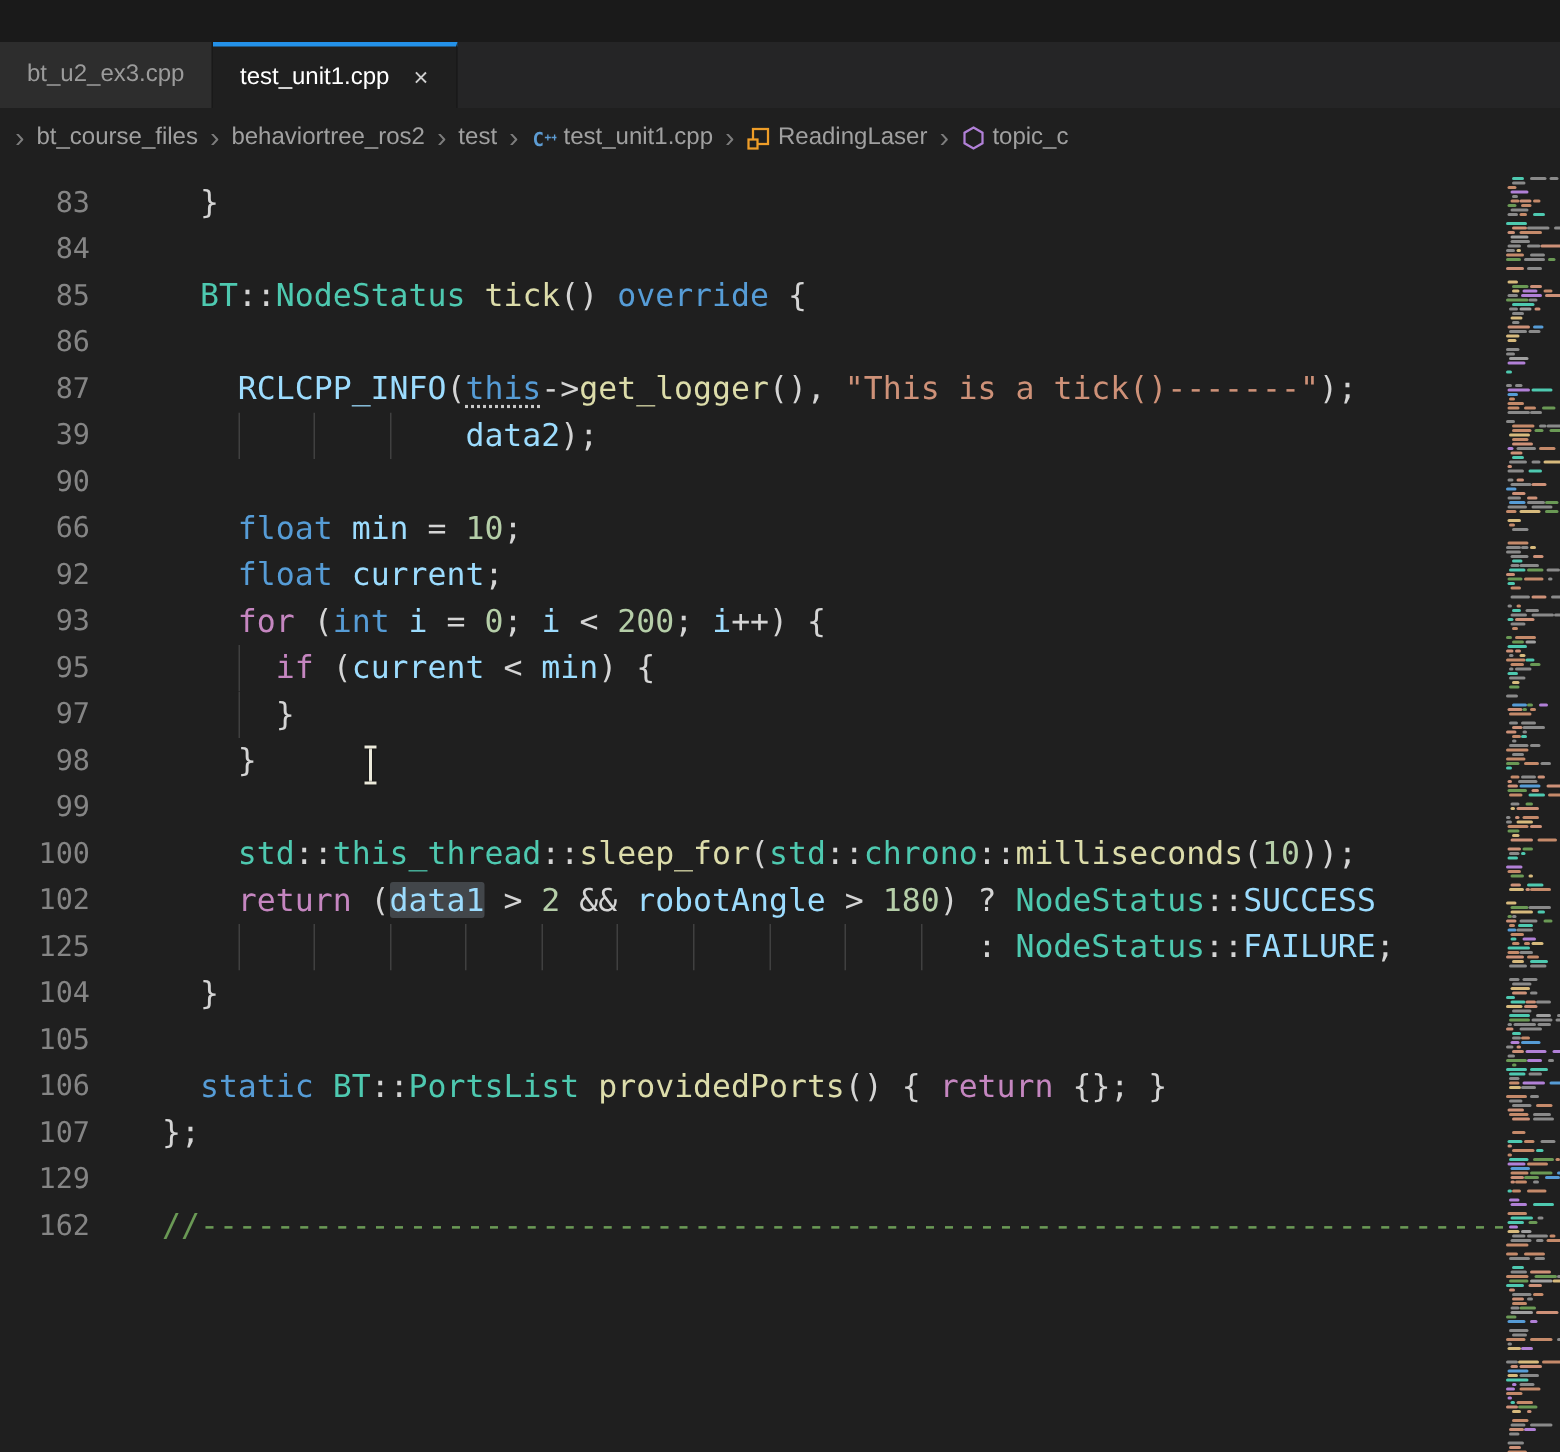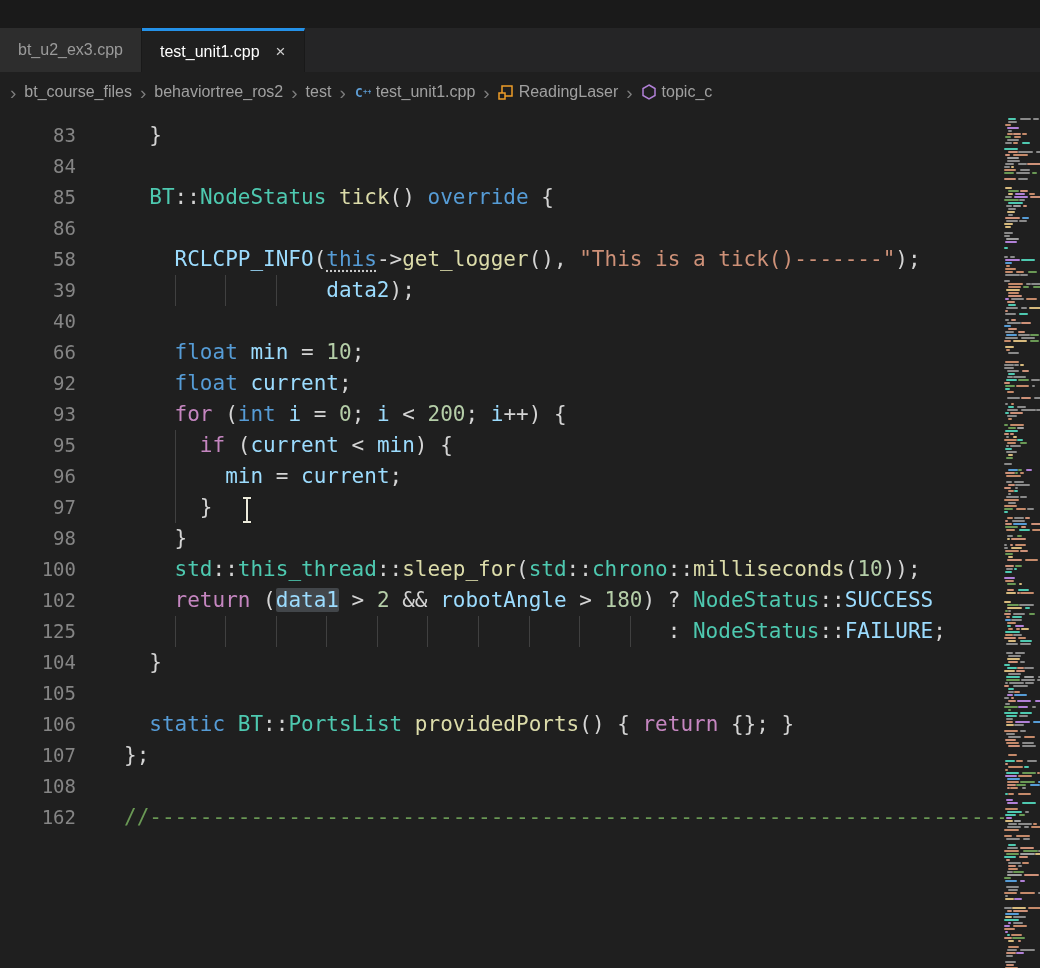--- a/index.html
+++ b/index.html
@@ -29,21 +29,21 @@
   
   .breadcrumb{position:absolute;top:72px;left:0;right:0;height:40px;background:var(--breadcrumb-bg);
               display:flex;align-items:center;gap:6px;padding-left:8px;font-size:16px;
               color:#a0a0a0;white-space:nowrap;overflow:hidden;}
   .crumb{display:flex;align-items:center;gap:5px;cursor:pointer;}
   .crumb-sep,.crumb-lead{color:#7d7d7d;font-size:19px;line-height:1;padding:0 2px;}
   .crumb svg{display:block;}
 
   
   .editor{position:absolute;top:112px;left:0;right:0;bottom:0;background:var(--editor-bg);
-          padding-top:8px;overflow:hidden;padding-left:16px;}
+          padding-top:8px;overflow:hidden;}
   .line{display:flex;height:31px;line-height:31px;
         font-family:"DejaVu Sans Mono",monospace;font-size:21px;}
   .gutter{flex:0 0 78px;box-sizing:border-box;text-align:right;padding-right:18px;
           color:var(--gutter-text);font-size:19px;user-select:none;}
   .code{position:relative;white-space:pre;flex:1 1 auto;overflow:hidden;color:var(--tok-fg);}
   .guide{position:absolute;top:0;bottom:0;width:1px;background:var(--guide);}
   .tok-fg{color:var(--tok-fg);} .tok-kw{color:var(--tok-kw);} .tok-ctrl{color:var(--tok-ctrl);}
   .tok-type{color:var(--tok-type);} .tok-fn{color:var(--tok-fn);} .tok-str{color:var(--tok-str);}
   .tok-num{color:var(--tok-num);} .tok-var{color:var(--tok-var);} .tok-cmt{color:var(--tok-cmt);}
   .tok-hl{background:var(--word-hl);border-radius:2px;}
@@ -132,60 +132,60 @@
     </div>
     <div class="line">
       <div class="gutter">85</div>
       <div class="code" style="padding-left: 30px;"><span class="tok-fg">  </span><span class="tok-type">BT</span><span class="tok-fg">::</span><span class="tok-type">NodeStatus</span><span class="tok-fg"> </span><span class="tok-fn">tick</span><span class="tok-fg">() </span><span class="tok-kw">override</span><span class="tok-fg"> {</span></div>
     </div>
     <div class="line">
       <div class="gutter">86</div>
       <div class="code" style="padding-left: 30px;"></div>
     </div>
     <div class="line">
-      <div class="gutter">58</div>
+      <div class="gutter">87</div>
       <div class="code" style="padding-left: 30px;"><span class="tok-fg">    </span><span class="tok-var">RCLCPP_INFO</span><span class="tok-fg">(</span><span class="tok-kw tok-u">this</span><span class="tok-fg">-&gt;</span><span class="tok-fn">get_logger</span><span class="tok-fg">(), </span><span class="tok-str">"This is a tick()-------"</span><span class="tok-fg">);</span></div>
     </div>
     <div class="line">
       <div class="gutter">39</div>
       <div class="code" style="padding-left: 30px;"><div class="guide" style="left: 80.572px;"></div><div class="guide" style="left: 131.144px;"></div><div class="guide" style="left: 181.716px;"></div><span class="tok-fg">                </span><span class="tok-var">data2</span><span class="tok-fg">);</span></div>
     </div>
     <div class="line">
-      <div class="gutter">40</div>
+      <div class="gutter">90</div>
       <div class="code" style="padding-left: 30px;"></div>
     </div>
     <div class="line">
       <div class="gutter">66</div>
       <div class="code" style="padding-left: 30px;"><span class="tok-fg">    </span><span class="tok-kw">float</span><span class="tok-fg"> </span><span class="tok-var">min</span><span class="tok-fg"> = </span><span class="tok-num">10</span><span class="tok-fg">;</span></div>
     </div>
     <div class="line">
       <div class="gutter">92</div>
       <div class="code" style="padding-left: 30px;"><span class="tok-fg">    </span><span class="tok-kw">float</span><span class="tok-fg"> </span><span class="tok-var">current</span><span class="tok-fg">;</span></div>
     </div>
     <div class="line">
       <div class="gutter">93</div>
       <div class="code" style="padding-left: 30px;"><span class="tok-fg">    </span><span class="tok-ctrl">for</span><span class="tok-fg"> (</span><span class="tok-kw">int</span><span class="tok-fg"> </span><span class="tok-var">i</span><span class="tok-fg"> = </span><span class="tok-num">0</span><span class="tok-fg">; </span><span class="tok-var">i</span><span class="tok-fg"> &lt; </span><span class="tok-num">200</span><span class="tok-fg">; </span><span class="tok-var">i</span><span class="tok-fg">++) {</span></div>
     </div>
     <div class="line">
       <div class="gutter">95</div>
       <div class="code" style="padding-left: 30px;"><div class="guide" style="left: 80.572px;"></div><span class="tok-fg">      </span><span class="tok-ctrl">if</span><span class="tok-fg"> (</span><span class="tok-var">current</span><span class="tok-fg"> &lt; </span><span class="tok-var">min</span><span class="tok-fg">) {</span></div>
     </div>
     <div class="line">
-      <div class="gutter">96</div>
-      <div class="code" style="padding-left: 30px;"><div class="guide" style="left: 80.572px;"></div><span class="tok-fg">        </span><span class="tok-var">min</span><span class="tok-fg"> = </span><span class="tok-var">current</span><span class="tok-fg">;</span></div>
-    </div>
-    <div class="line">
       <div class="gutter">97</div>
       <div class="code" style="padding-left: 30px;"><div class="guide" style="left: 80.572px;"></div><span class="tok-fg">      }</span></div>
     </div>
     <div class="line">
       <div class="gutter">98</div>
       <div class="code" style="padding-left: 30px;"><span class="tok-fg">    }</span></div>
     </div>
     <div class="line">
+      <div class="gutter">99</div>
+      <div class="code" style="padding-left: 30px;"></div>
+    </div>
+    <div class="line">
       <div class="gutter">100</div>
       <div class="code" style="padding-left: 30px;"><span class="tok-fg">    </span><span class="tok-type">std</span><span class="tok-fg">::</span><span class="tok-type">this_thread</span><span class="tok-fg">::</span><span class="tok-fn">sleep_for</span><span class="tok-fg">(</span><span class="tok-type">std</span><span class="tok-fg">::</span><span class="tok-type">chrono</span><span class="tok-fg">::</span><span class="tok-fn">milliseconds</span><span class="tok-fg">(</span><span class="tok-num">10</span><span class="tok-fg">));</span></div>
     </div>
     <div class="line">
       <div class="gutter">102</div>
       <div class="code" style="padding-left: 30px;"><span class="tok-fg">    </span><span class="tok-ctrl">return</span><span class="tok-fg"> (</span><span class="tok-var tok-hl">data1</span><span class="tok-fg"> &gt; </span><span class="tok-num">2</span><span class="tok-fg"> &amp;&amp; </span><span class="tok-var">robotAngle</span><span class="tok-fg"> &gt; </span><span class="tok-num">180</span><span class="tok-fg">) ? </span><span class="tok-type">NodeStatus</span><span class="tok-fg">::</span><span class="tok-var">SUCCESS</span></div>
     </div>
     <div class="line">
       <div class="gutter">125</div>
       <div class="code" style="padding-left: 30px;"><div class="guide" style="left: 80.572px;"></div><div class="guide" style="left: 131.144px;"></div><div class="guide" style="left: 181.716px;"></div><div class="guide" style="left: 232.288px;"></div><div class="guide" style="left: 282.86px;"></div><div class="guide" style="left: 333.432px;"></div><div class="guide" style="left: 384.004px;"></div><div class="guide" style="left: 434.576px;"></div><div class="guide" style="left: 485.148px;"></div><div class="guide" style="left: 535.72px;"></div><span class="tok-fg">                                           : </span><span class="tok-type">NodeStatus</span><span class="tok-fg">::</span><span class="tok-var">FAILURE</span><span class="tok-fg">;</span></div>
@@ -200,21 +200,21 @@
     </div>
     <div class="line">
       <div class="gutter">106</div>
       <div class="code" style="padding-left: 30px;"><span class="tok-fg">  </span><span class="tok-kw">static</span><span class="tok-fg"> </span><span class="tok-type">BT</span><span class="tok-fg">::</span><span class="tok-type">PortsList</span><span class="tok-fg"> </span><span class="tok-fn">providedPorts</span><span class="tok-fg">() { </span><span class="tok-ctrl">return</span><span class="tok-fg"> {}; }</span></div>
     </div>
     <div class="line">
       <div class="gutter">107</div>
       <div class="code" style="padding-left: 30px;"><span class="tok-fg">};</span></div>
     </div>
     <div class="line">
-      <div class="gutter">108</div>
+      <div class="gutter">129</div>
       <div class="code" style="padding-left: 30px;"></div>
     </div>
     <div class="line">
       <div class="gutter">162</div>
       <div class="code" style="padding-left: 30px;"><span class="tok-cmt">//---------------------------------------------------------------------------------</span></div>
     </div>
   </div>
 
 <div class="minimap">
     <div class="mm-row"></div>

